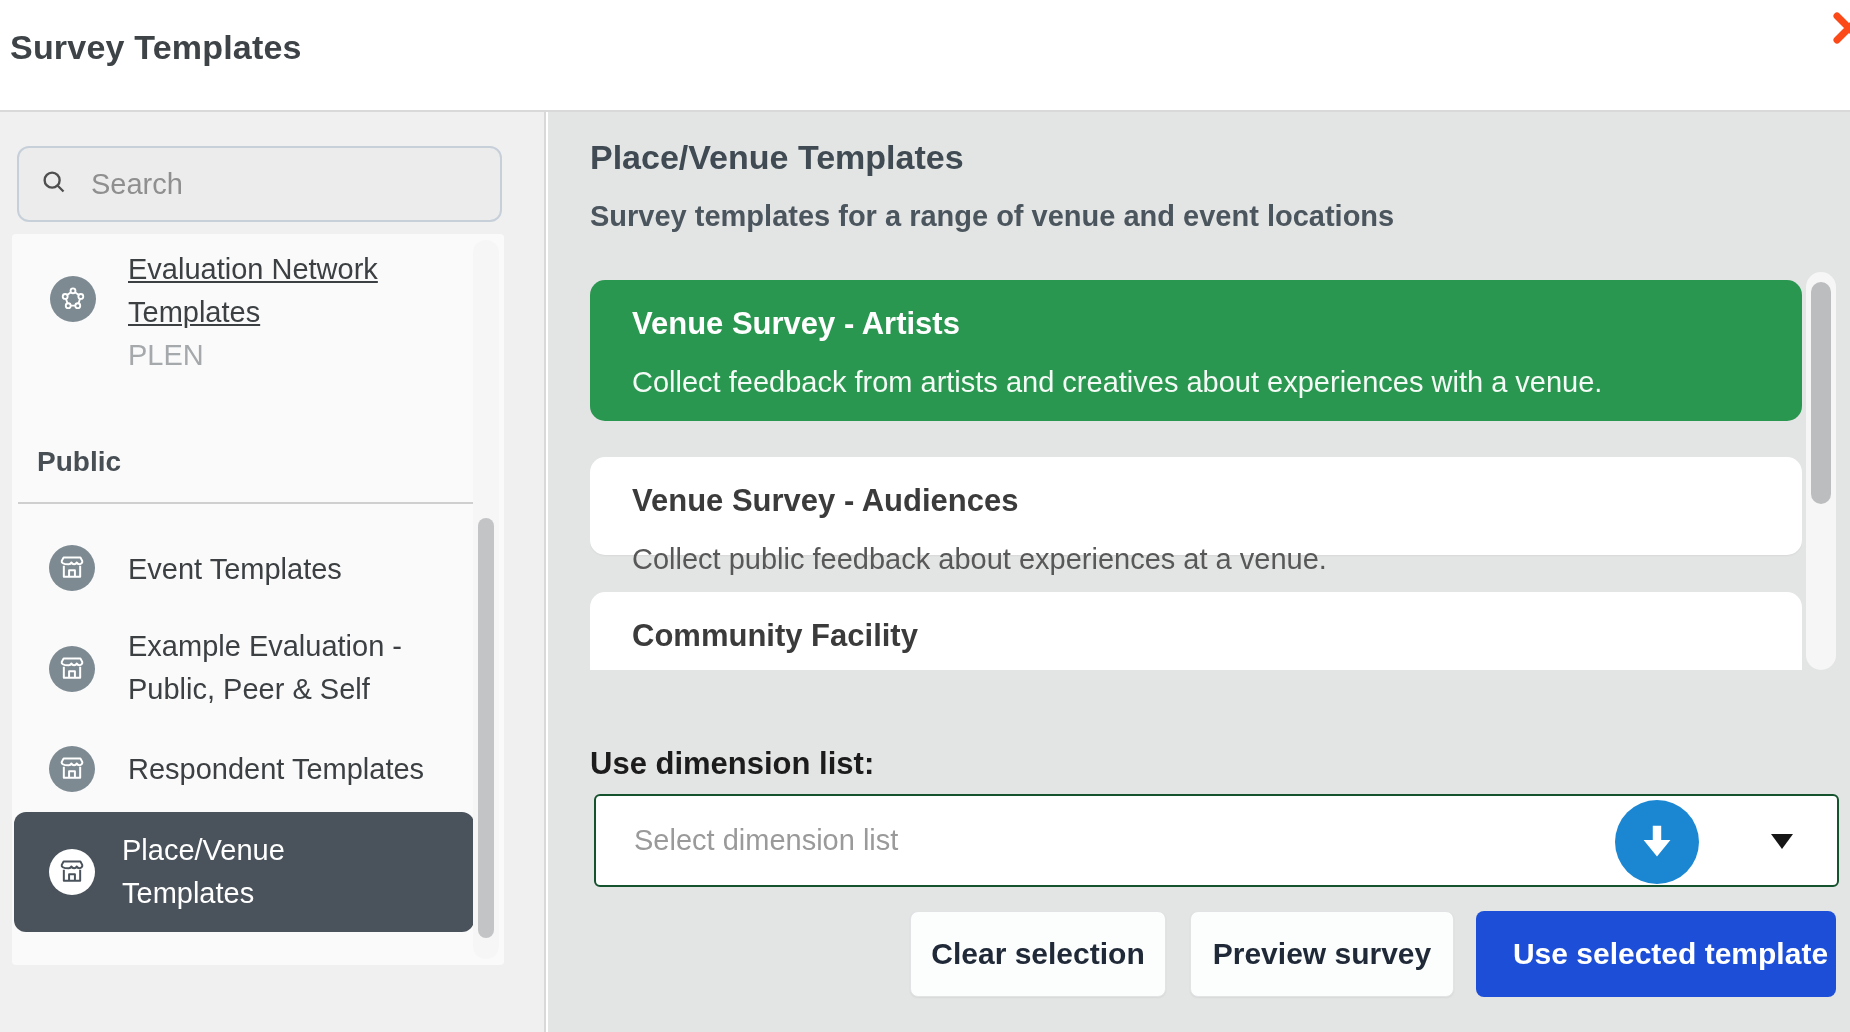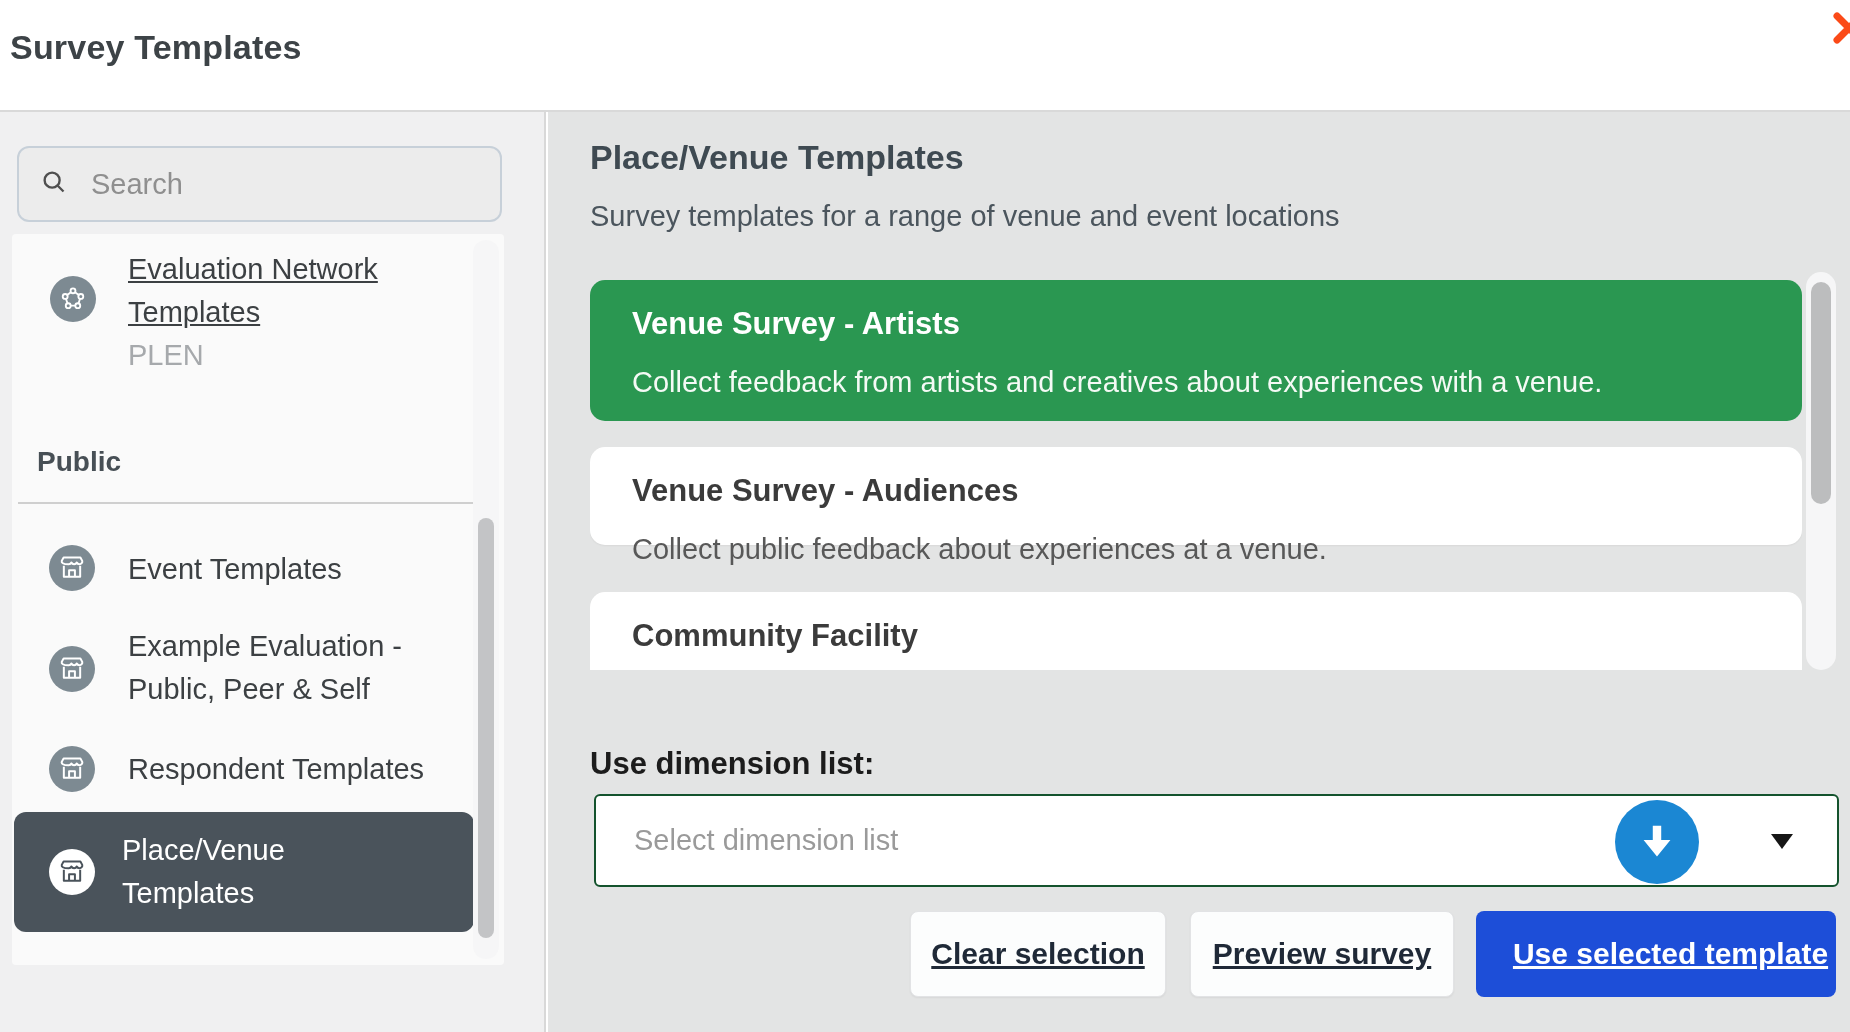--- a/index.html
+++ b/index.html
@@ -28,44 +28,44 @@
 
   .sel-item { position:absolute; left:2px; top:578px; width:460px; height:120px; background:#4a535b; border-radius:12px; cursor:pointer; }
   .sel-item .s-label { color:#ffffff; }
 
   .sb-track { position:absolute; left:461px; top:6px; width:26px; height:719px; background:#f6f6f7; border-radius:13px; }
   .sb-thumb { position:absolute; left:5px; top:278px; width:16px; height:420px; background:#c3c4c6; border-radius:8px; }
 
   
   .main { position:absolute; left:548px; top:112px; width:1302px; height:920px; background:#e3e4e4; }
   .main-title { position:absolute; left:42px; top:26px; font-size:34px; font-weight:bold; color:#3f4a52; }
-  .main-sub { position:absolute; left:42px; top:88px; font-size:29px; color:#4b555d; }
+  .main-sub { position:absolute; left:42px; top:88px; font-size:29px; color:#4b555d;font-weight:bold; }
 
   .tpl-viewport { position:absolute; left:42px; top:160px; width:1212px; height:398px; overflow:hidden; }
   .card { position:absolute; left:0; width:1212px; border-radius:15px; padding:26px 42px; cursor:pointer; }
   .card.white { background:#ffffff; box-shadow:0 1px 2px rgba(0,0,0,.05); }
   .card.green { background:#2a9751; }
   .card-title { font-size:31px; font-weight:bold; color:#3b3b3b; }
   .card-desc { margin-top:24px; font-size:29px; color:#585858; }
   .card.green .card-title { color:#ffffff; }
   .card.green .card-desc { color:#f4faf5; }
   .card1 { top:8px; height:141px; }
-  .card2 { top:175px; height:98px; }
+  .card2 { top:185px; height:98px; }
   .card3 { top:320px; height:135px; }
 
   .main-track { position:absolute; left:1258px; top:160px; width:30px; height:398px; background:#f6f6f7; border-radius:15px; }
   .main-thumb { position:absolute; left:5px; top:10px; width:20px; height:222px; background:#bcbdbe; border-radius:10px; }
 
   .dim-label { position:absolute; left:42px; top:634px; font-size:31px; font-weight:bold; color:#1c1c1c; }
   .dim-select { position:absolute; left:46px; top:682px; width:1245px; height:93px; background:#ffffff; border:2px solid #14532d; border-radius:6px; cursor:pointer; }
   .dim-placeholder { position:absolute; left:38px; top:0; height:89px; display:flex; align-items:center; font-size:29px; color:#9a9a9a; }
   .dim-caret { position:absolute; right:44px; top:38px; width:0; height:0; border-left:11px solid transparent; border-right:11px solid transparent; border-top:15px solid #161616; }
   .pointer-circle { position:absolute; left:1019px; top:4px; width:84px; height:84px; border-radius:50%; background:#1b87d3; display:flex; align-items:center; justify-content:center; }
 
-  .btn { position:absolute; top:799px; height:86px; border-radius:8px; font-family:"Liberation Sans",sans-serif; font-size:30px; font-weight:bold; cursor:pointer; display:flex; align-items:center; justify-content:center;text-decoration:underline; }
+  .btn { position:absolute; top:799px; height:86px; border-radius:8px; font-family:"Liberation Sans",sans-serif; font-size:30px; font-weight:bold; cursor:pointer; display:flex; align-items:center; justify-content:center; }
   .btn.ghost { background:#fcfdfd; border:1px solid #e2e3e5; color:#1f2937; box-shadow:0 1px 2px rgba(0,0,0,.06); }
   .btn.primary { background:#1d4ed8; border:none; color:#ffffff;padding-left:29px; }
   .btn-clear { left:362px; width:256px; }
   .btn-preview { left:642px; width:264px; }
   .btn-use { left:928px; width:360px; }
 </style>
 </head>
 <body>
 
 <div class="header">

